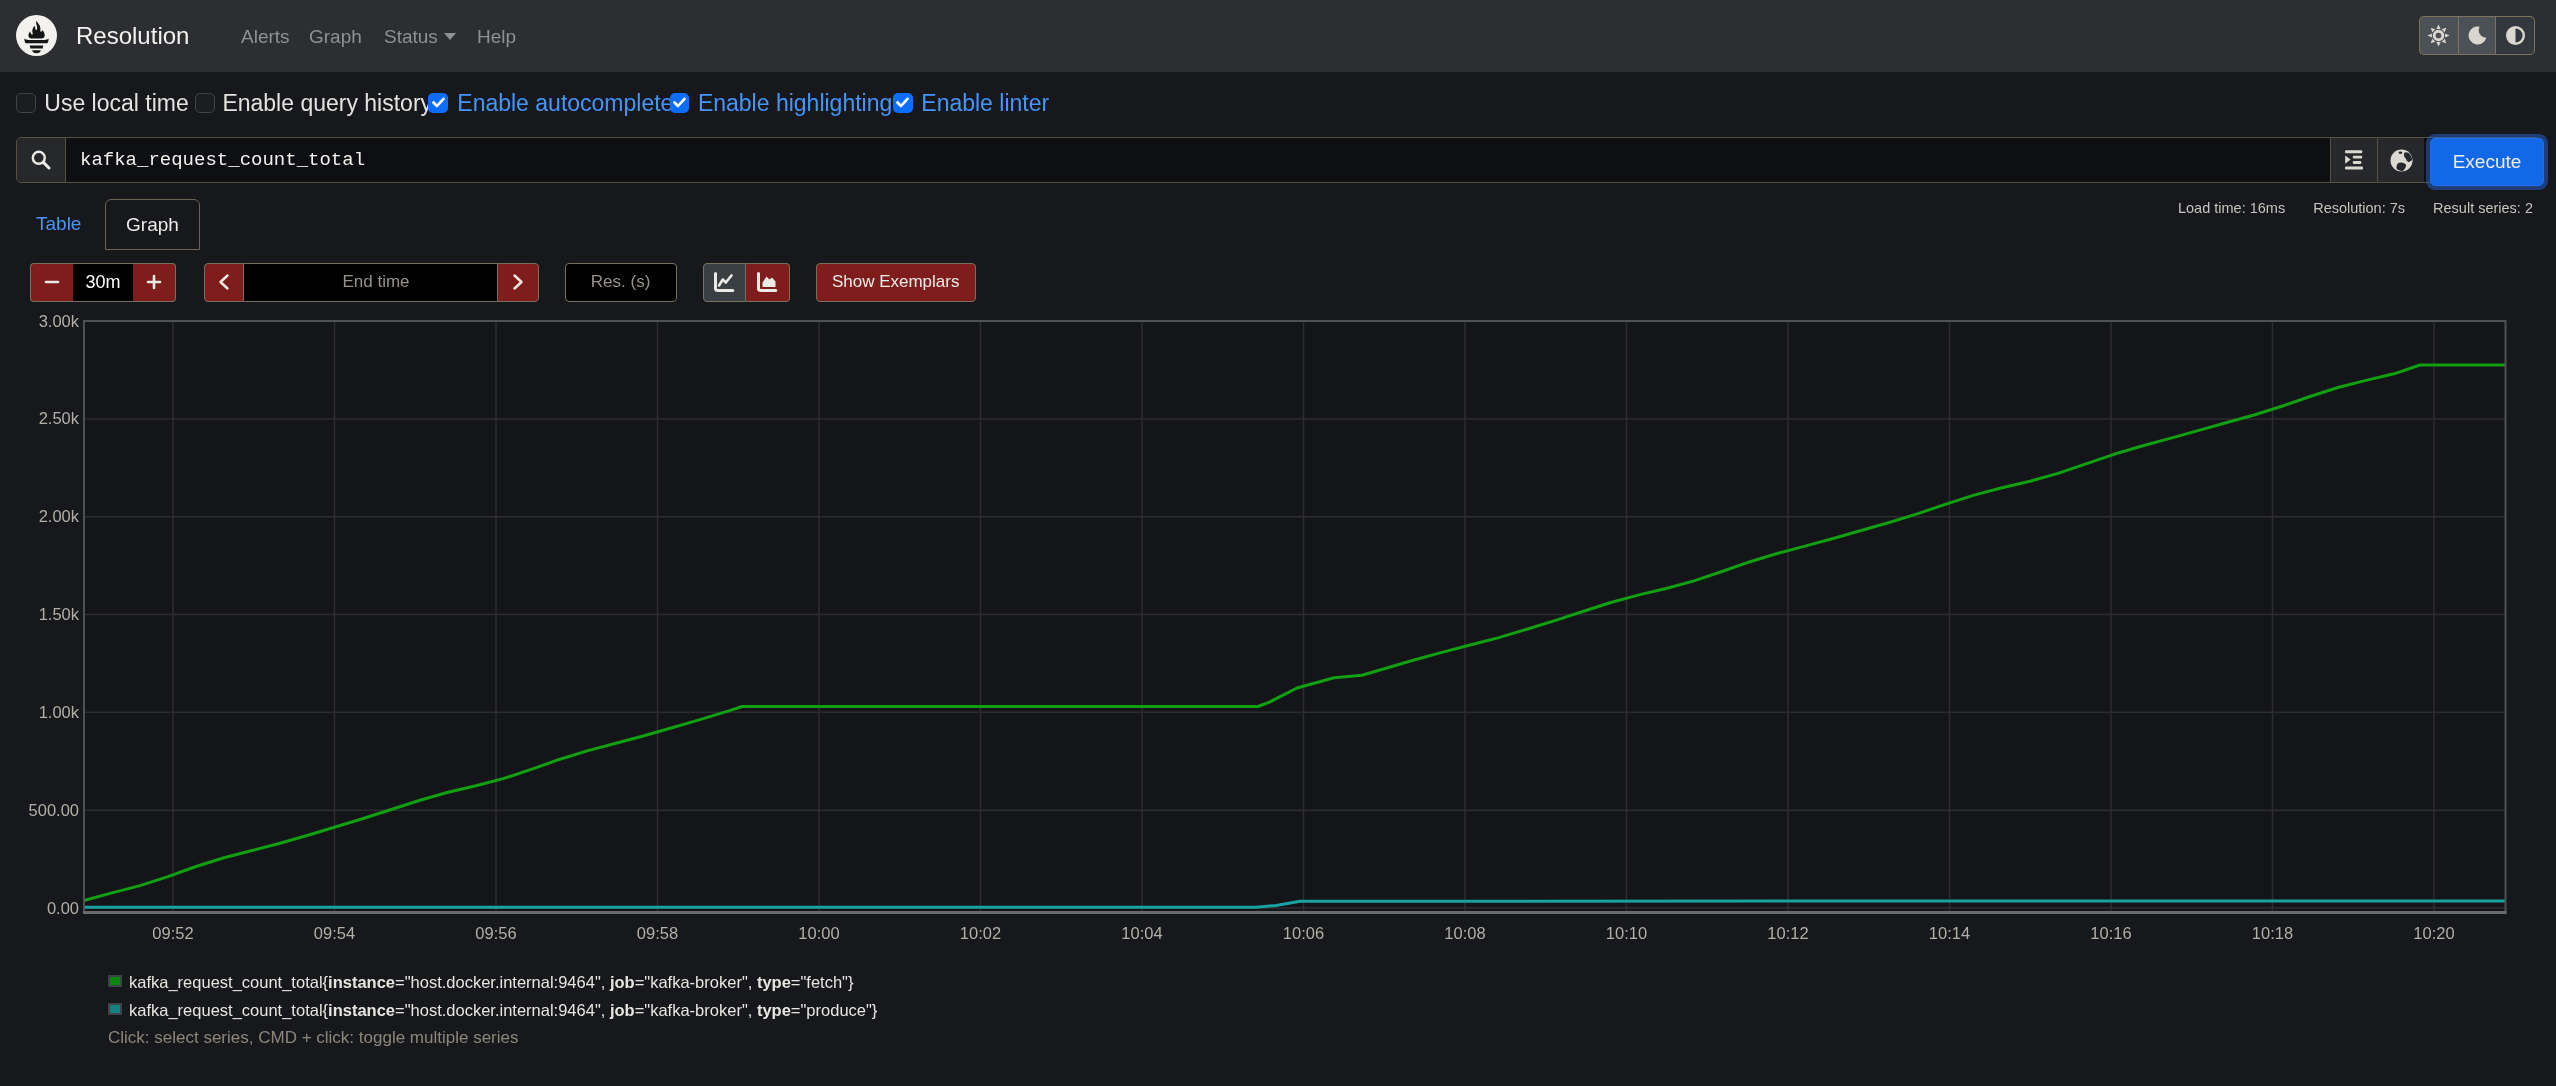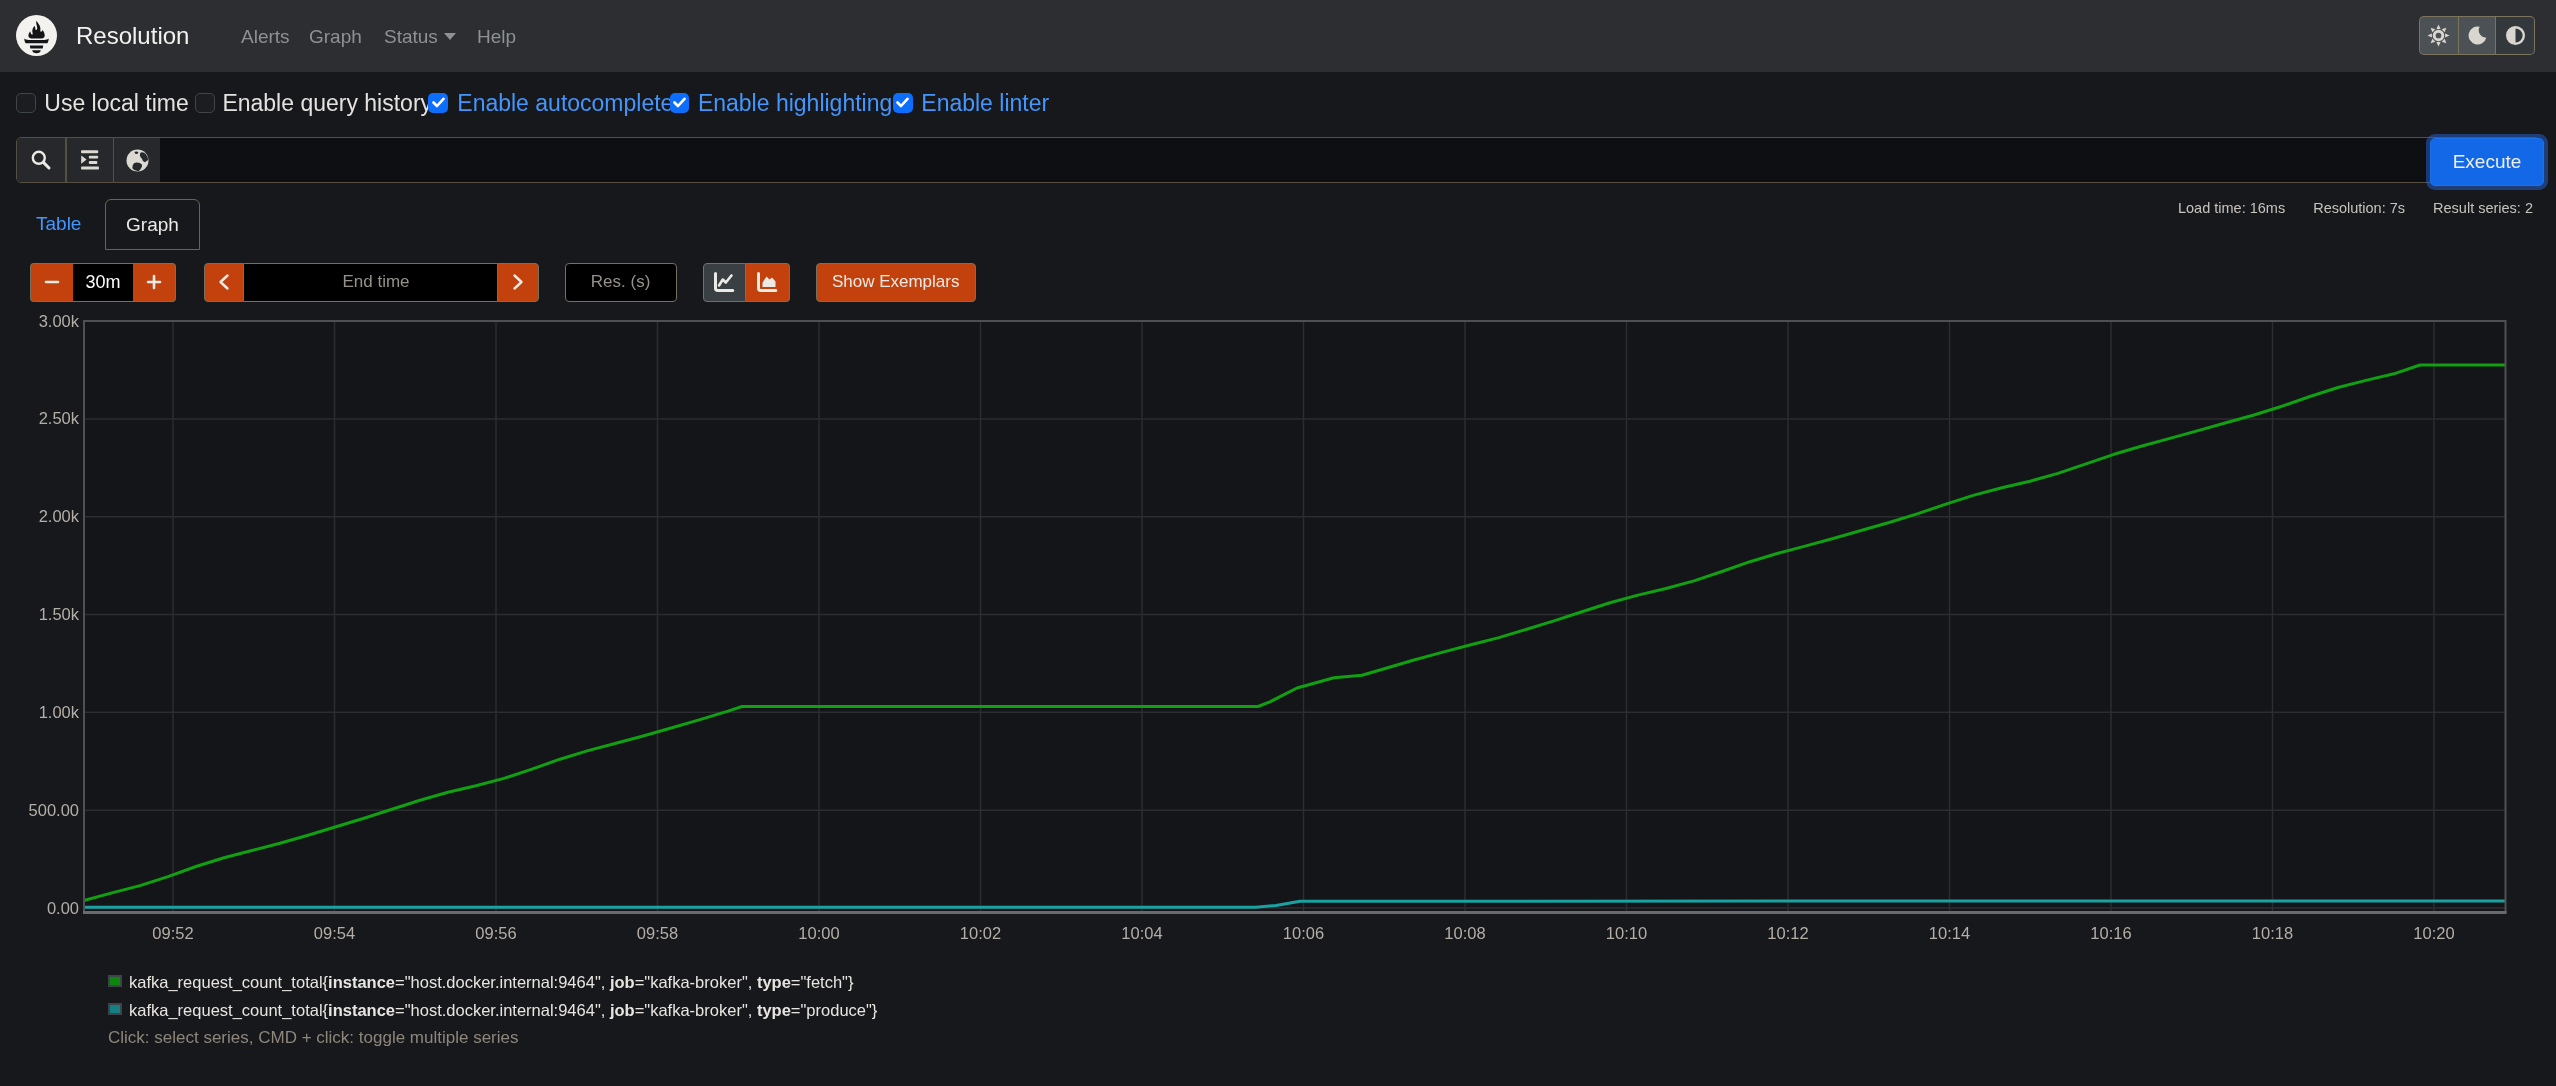--- a/index.html
+++ b/index.html
@@ -36,21 +36,21 @@
 #exec { left:2430px; top:138px; width:114px; height:48px; background:#1368e8; border:1px solid #1d71ec; border-radius:5px; color:#f0eeea; font-size:19px; text-align:center; line-height:46px; box-shadow:0 0 0 4px rgba(40,100,210,0.50); }
 
 
 #tablink { left:36px; top:213px; font-size:19px; color:#4496fd; }
 #graphtab { left:105px; top:199px; width:95px; height:51px; border:1px solid #6b6352; border-radius:6px 6px 0 0; color:#eceae7; font-size:19px; text-align:center; line-height:49px; }
 #stats { top:199.5px; right:23px; font-size:14.5px; color:#c6c3bd; }
 #stats span { margin-left:28px; }
 
 
 .ctl { top:262.5px; height:39px; }
-.btn { background:#c2410c; border:1px solid #77705c; color:#eceae6; display:flex; align-items:center; justify-content:center; }
+.btn { background:#7f1d1d; border:1px solid #77705c; color:#eceae6; display:flex; align-items:center; justify-content:center; }
 .binput { background:#000000; border-top:1px solid #77705c; border-bottom:1px solid #77705c; color:#96918a; font-size:17px; display:flex; align-items:center; justify-content:center; }
 #grp1 { left:30px; display:flex; }
 #grp2 { left:203.5px; display:flex; }
 #resin { left:564.6px; width:112px; border:1px solid #77705c; border-radius:4px; }
 #charttype { left:702.5px; display:flex; }
 #showex { left:815.7px; width:160px; border-radius:4px; font-size:17px; }
 
 
 #chart { left:0; top:300px; }
 
@@ -131,20 +131,21 @@
   </div>
 <div class="cblab blue abs" style="left:921.3px;">Enable linter</div>
 
 <div id="qbar" class="abs">
   <div id="qsearch">
       <svg width="24" height="24" viewBox="-12 -12 24 24">
         <circle cx="-2.2" cy="-2.2" r="6" fill="none" stroke="#eceae5" stroke-width="2.4"></circle>
         <line x1="2.4" y1="2.4" x2="8" y2="8" stroke="#eceae5" stroke-width="3" stroke-linecap="round"></line>
       </svg>
     </div>
+  <div id="qtext">kafka_request_count_total</div>
   <div class="qcell">
       <svg width="18" height="20" viewBox="0 0 18 20">
         <g fill="#dcd9d2">
           <rect x="0" y="0.3" width="17.2" height="2.9" rx="1"></rect>
           <rect x="7.8" y="5.7" width="9.4" height="2.9" rx="1"></rect>
           <rect x="7.8" y="11.1" width="8.5" height="2.9" rx="1"></rect>
           <rect x="0" y="16.5" width="18" height="2.9" rx="1"></rect>
           <path d="M0.2,5.4 L5.6,9.55 L0.2,13.7 Z"></path>
         </g>
       </svg>

